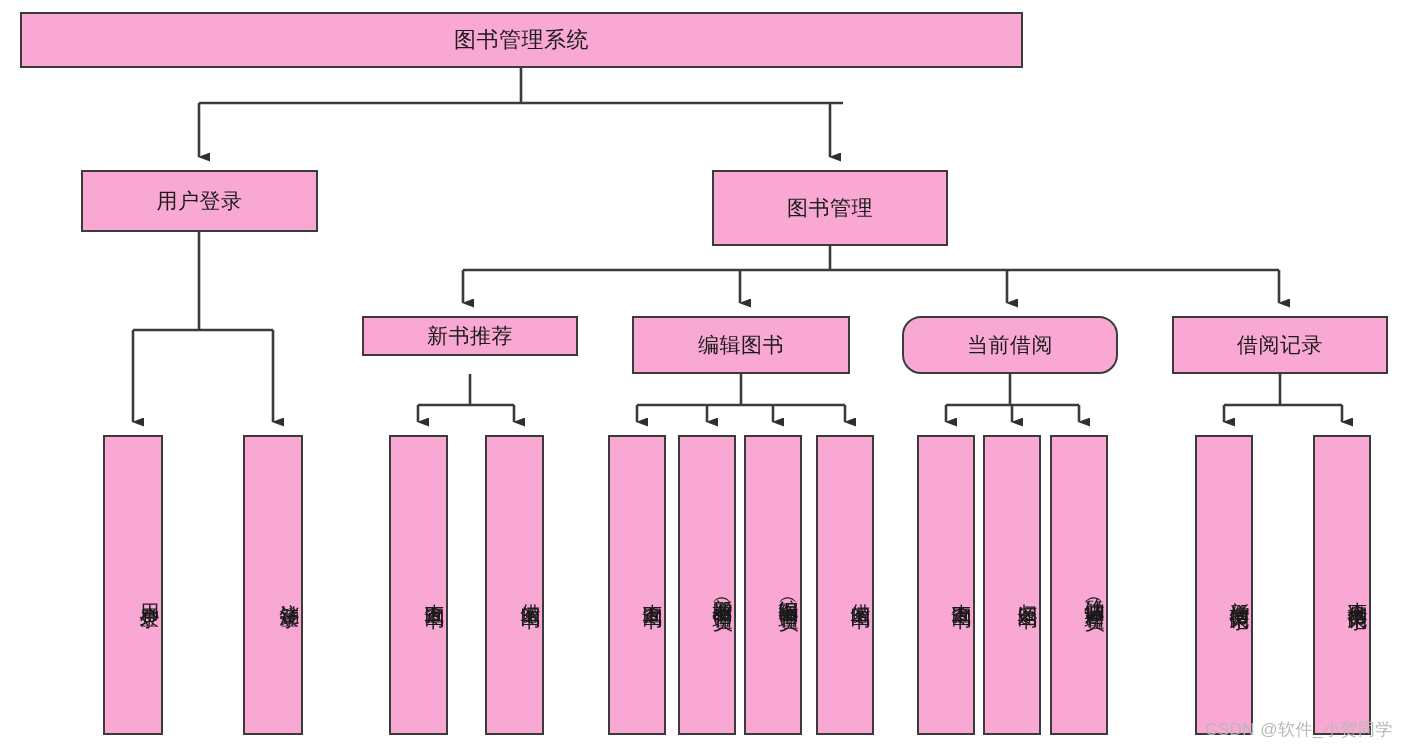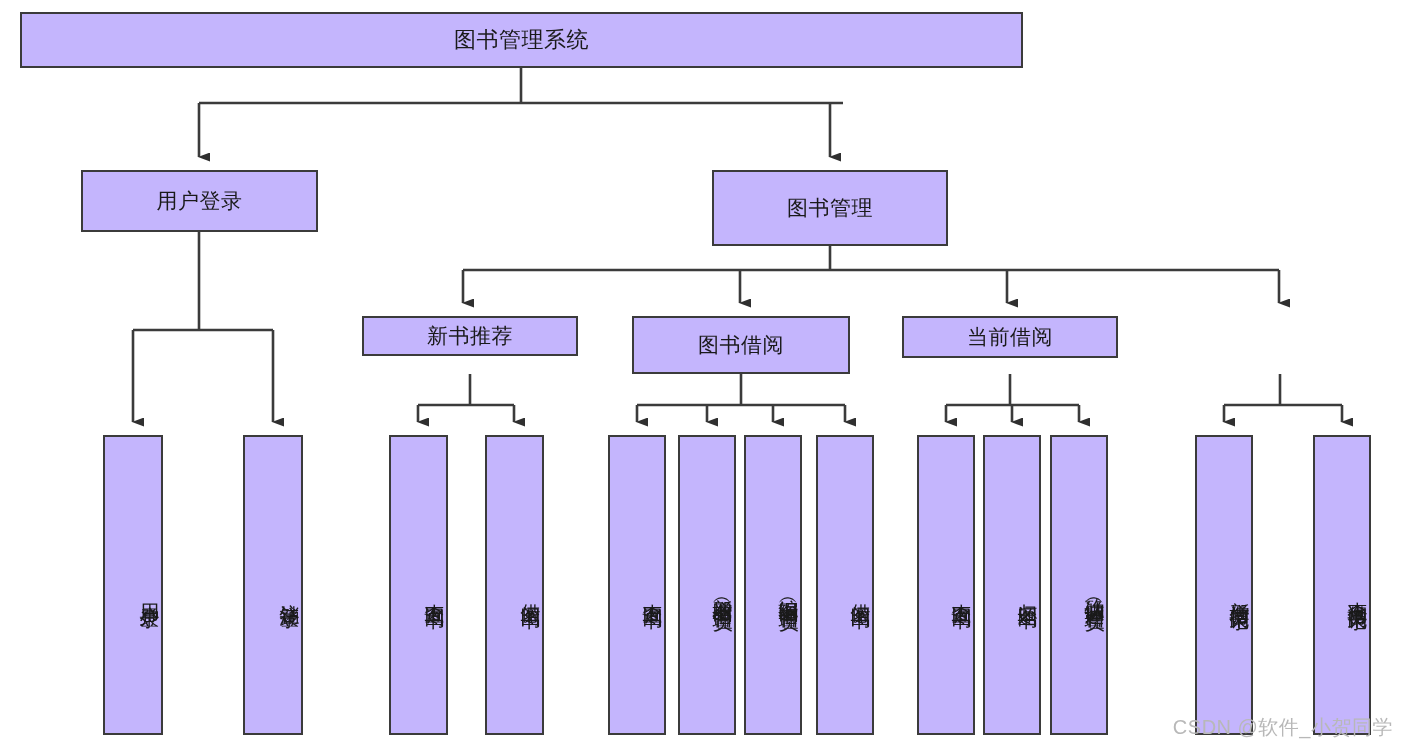--- a/index.html
+++ b/index.html
@@ -21,21 +21,21 @@
     position: absolute;
     left: 0;
     top: 0;
     width: 1405px;
     height: 747px;
     pointer-events: none;
   }
   .node {
     position: absolute;
     box-sizing: border-box;
-    background: #c4b5fd;
+    background: #f9a8d4;
     border: 2px solid #3b3b3b;
     display: flex;
     align-items: center;
     justify-content: center;
     text-align: center;
     color: #1a1a1a;
     z-index: 3;
   }
   .node .lbl {
     display: block;
@@ -59,21 +59,21 @@
     writing-mode: vertical-rl;
     text-orientation: upright;
     font-size: 20px;
     letter-spacing: 2px;
     line-height: 1.1;
   }
   #watermark {
     position: absolute;
     right: 12px;
     bottom: 6px;
-    font-size: 20px;
+    font-size: 17px;
     color: #b8b8b8;
     letter-spacing: 0.5px;
     z-index: 5;
     white-space: nowrap;
   }
 </style>
 </head>
 <body>
 
 <div id="canvas">
@@ -138,27 +138,30 @@
 
   <div class="node horiz" style="left:712px; top:170px; width:236px; height:76px;">
     <span class="lbl">图书管理</span>
   </div>
 
   <div class="node horiz" style="left:362px; top:316px; width:216px; height:40px;">
     <span class="lbl">新书推荐</span>
   </div>
 
   <div class="node horiz" style="left:632px; top:316px; width:218px; height:58px;">
-    <span class="lbl">图书借阅</span>
-  </div>
-
-  <div class="node horiz" style="left:902px; top:316px; width:216px; height:42px;">
+    <span class="lbl">编辑图书</span>
+  </div>
+
+  <div class="node horiz" style="left:902px; top:316px; width:216px; height:58px;border-radius:19px;">
     <span class="lbl">当前借阅</span>
   </div>
 
+  <div class="node horiz" style="left:1172px; top:316px; width:216px; height:58px;">
+    <span class="lbl">借阅记录</span>
+  </div>
 
   <div class="node vert" style="left:103px; top:435px; width:60px; height:300px;">
     <span class="lbl">用户登录</span>
   </div>
 
   <div class="node vert" style="left:243px; top:435px; width:60px; height:300px;">
     <span class="lbl">注销登录</span>
   </div>
 
   <div class="node vert" style="left:389px; top:435px; width:59px; height:300px;">

